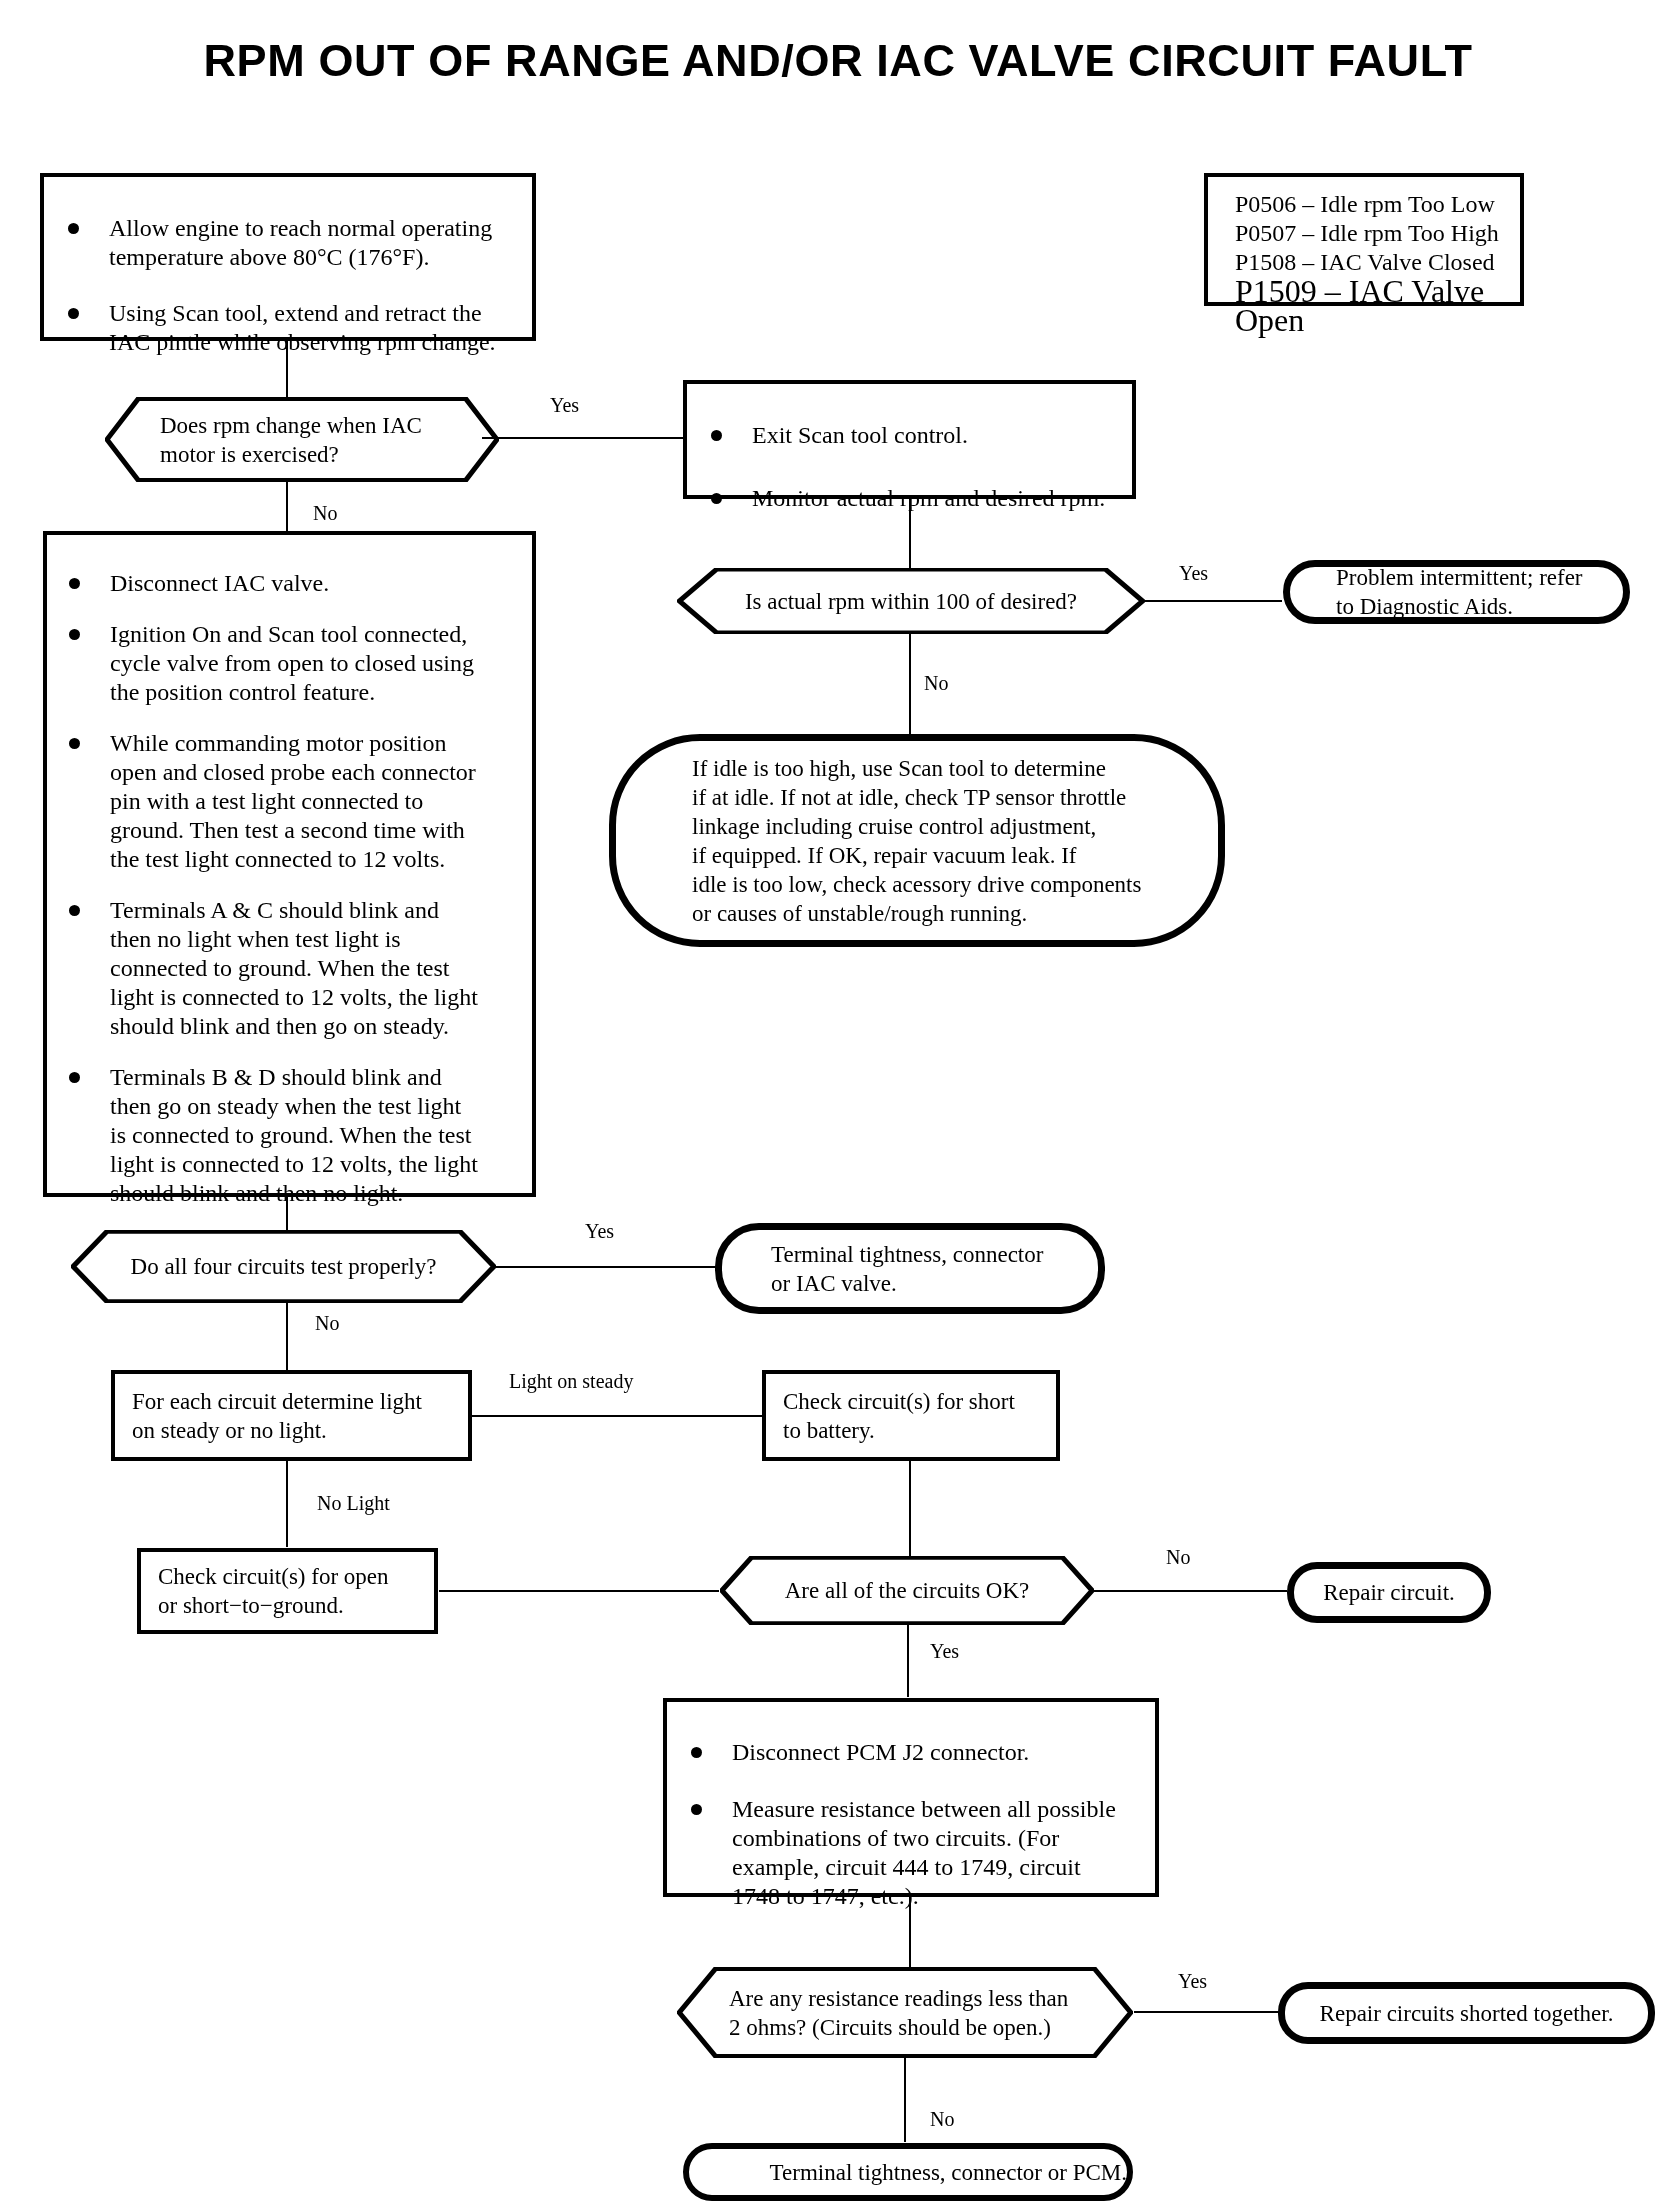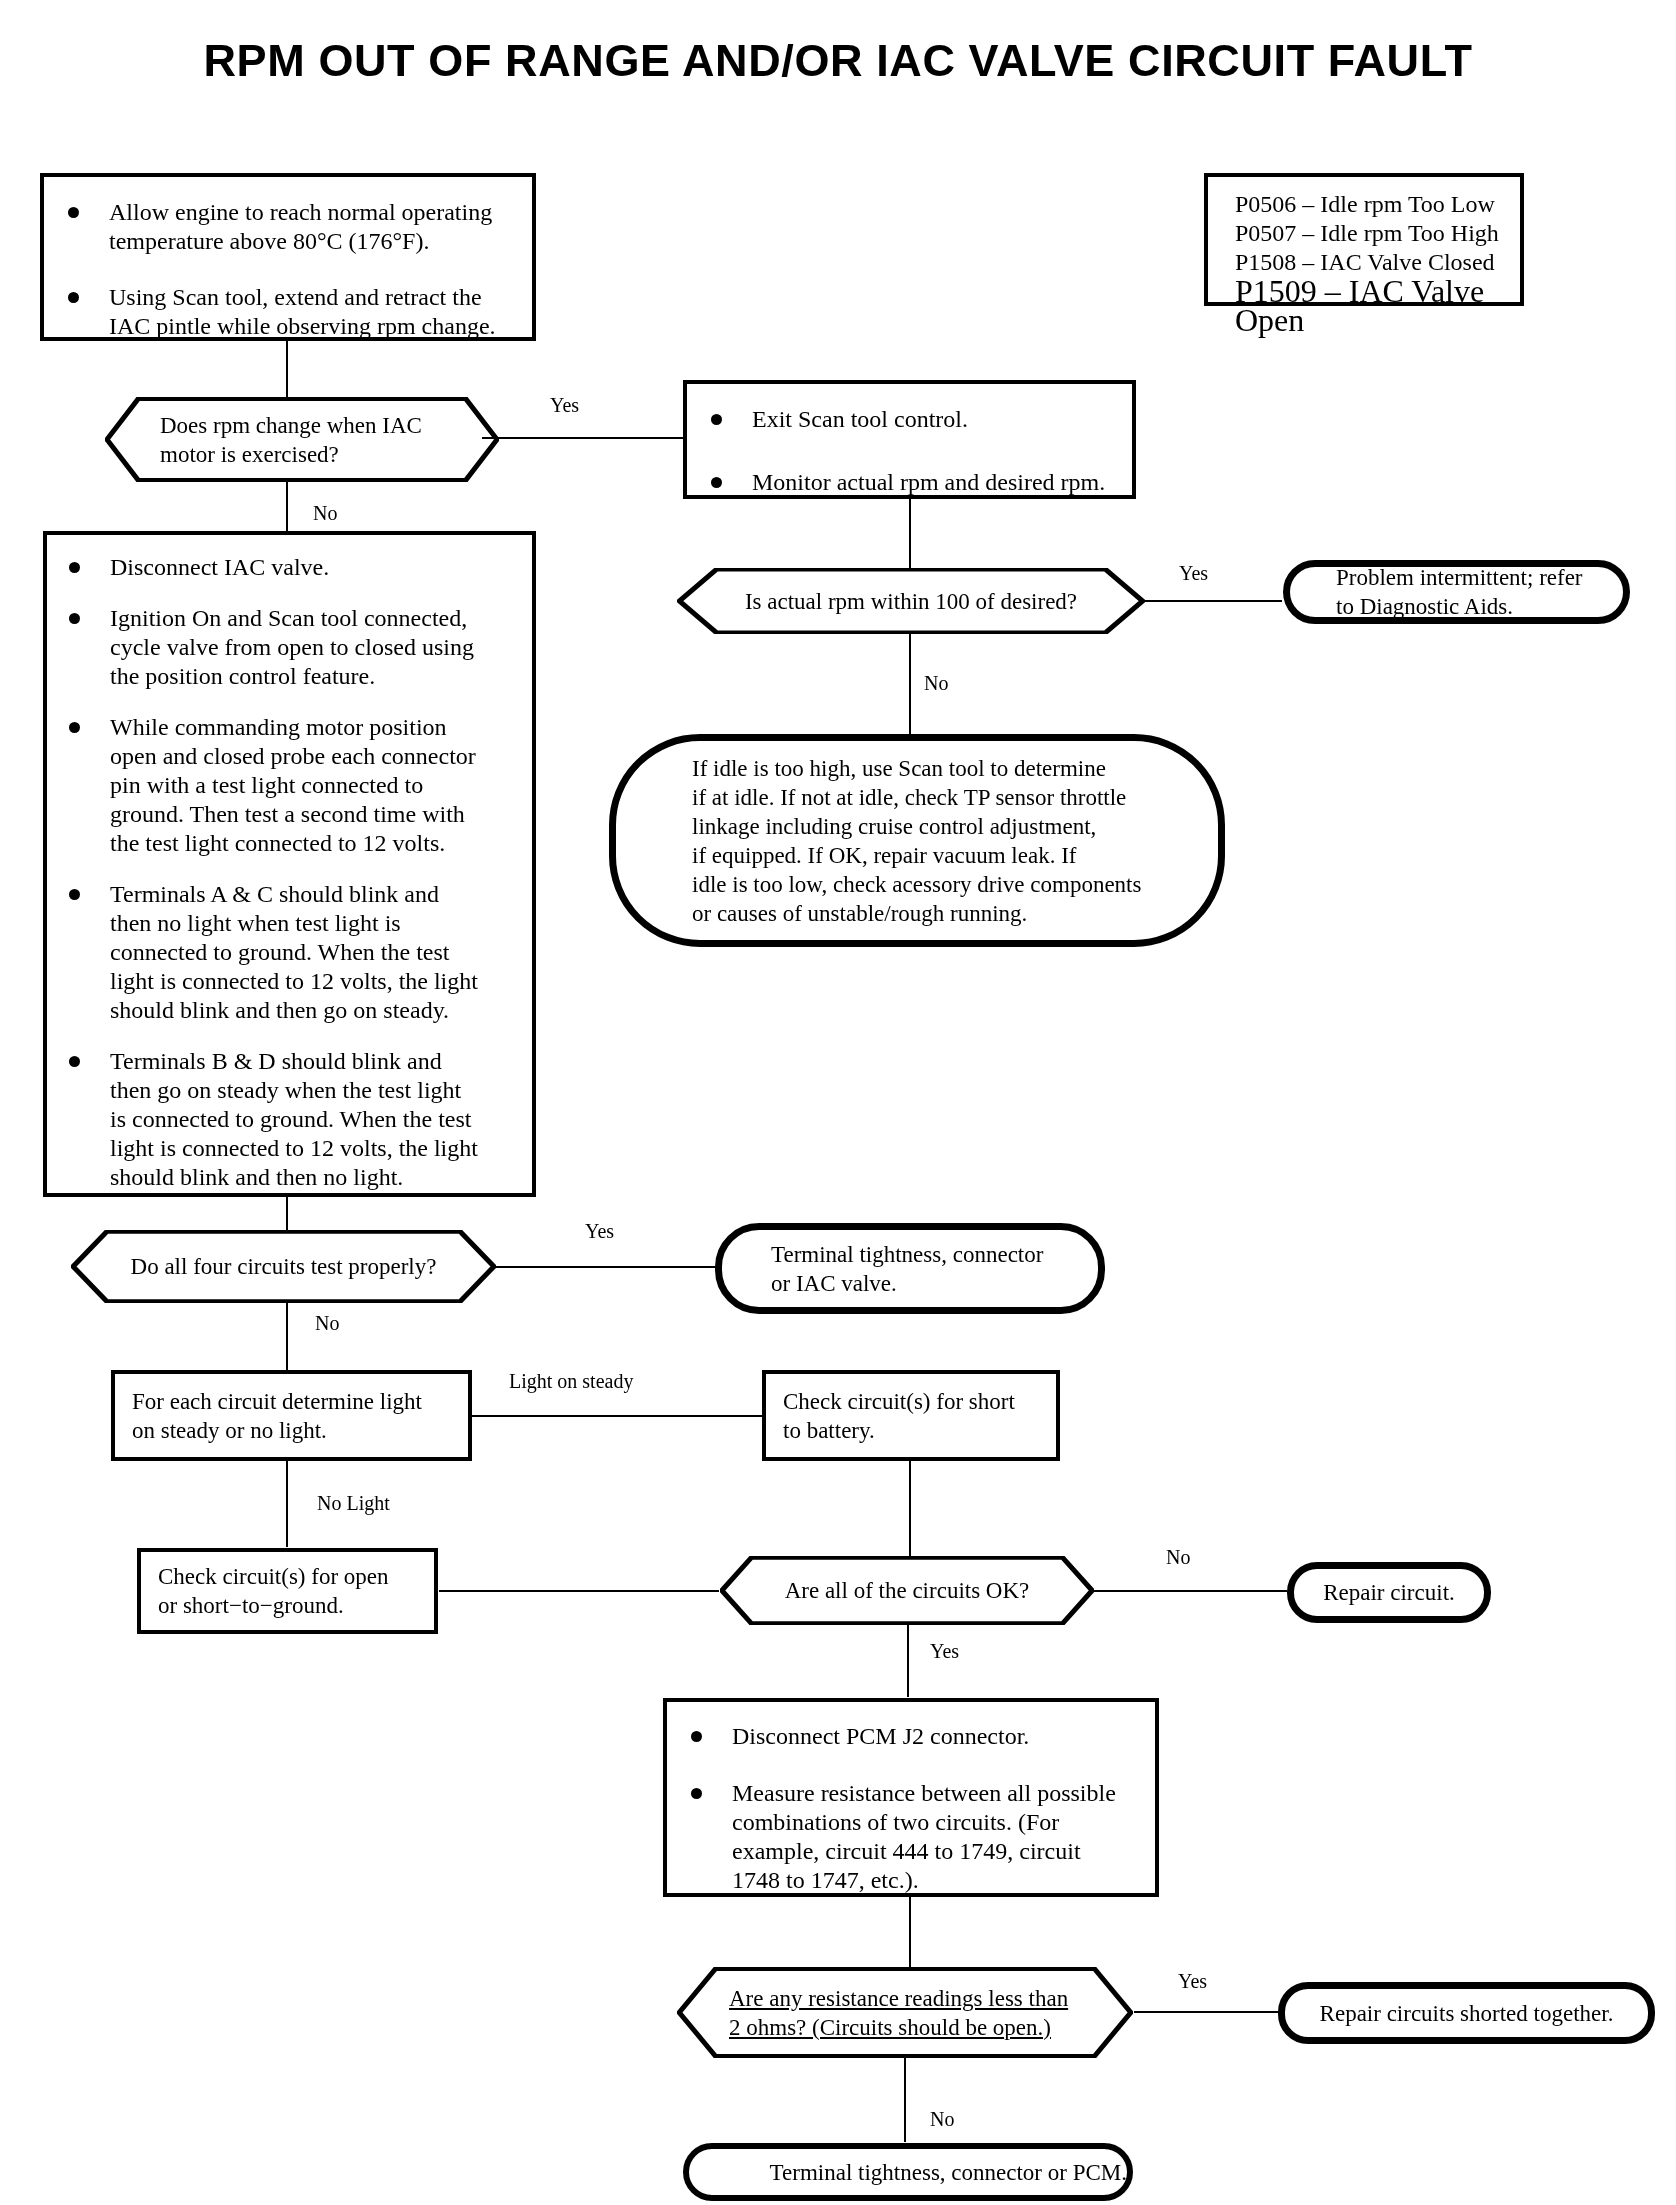--- a/index.html
+++ b/index.html
@@ -10,21 +10,21 @@
   .box{position:absolute;background:#fff;border:4.9px solid #000;box-sizing:border-box;}
   .box.thin{border-width:4.3px;}
   .stadium{position:absolute;background:#fff;border:7.3px solid #000;box-sizing:border-box;
            display:flex;align-items:center;}
   .hex{position:absolute;}
   .hex svg{position:absolute;left:0;top:0;width:100%;height:100%;}
   .hex .txt{position:absolute;left:0;top:0;width:100%;height:100%;display:flex;align-items:center;box-sizing:border-box;}
   .txt{font-size:23px;line-height:29px;white-space:pre-line;}
   .center{justify-content:center;text-align:center;}
   .bullets{padding:0 12px 0 24px;}
-  .bullet-item{display:flex;align-items:flex-start;}
+  .bullet-item{display:flex;align-items:flex-start;margin-top:16px;}
   .dot{flex:0 0 auto;width:11px;height:11px;border-radius:50%;background:#000;margin:9px 30px 0 0;}
   .btext{font-size:24px;line-height:29px;white-space:pre-line;}
   .label{position:absolute;font-size:20px;line-height:27px;}
   .line{position:absolute;background:#000;}
 </style>
 </head>
 <body>
 
 <div id="page">
 
@@ -225,21 +225,21 @@
       </div>
     </div>
   </div>
 
   <div class="line" style="left:909px;top:1896px;width:2.4px;height:71px;"></div>
 
   <div class="hex" style="left:677px;top:1967px;width:456px;height:91px;">
     <svg viewBox="0 0 1000 300" preserveAspectRatio="none">
       <polygon points="85,5 915,5 995,150 915,295 85,295 5,150" fill="#ffffff" stroke="#000000" stroke-width="5" vector-effect="non-scaling-stroke"></polygon>
     </svg>
-    <div class="txt" style="padding-left:52px;text-decoration:underline;">Are any resistance readings less than
+    <div class="txt" style="padding-left:52px;">Are any resistance readings less than
 2 ohms? (Circuits should be open.)</div>
   </div>
 
   <div class="label" style="left:1178px;top:1968px;width:91px;">Yes</div>
   <div class="line" style="left:1134px;top:2011px;width:145px;height:2.4px;"></div>
 
   <div class="stadium" style="left:1278px;top:1982px;width:377px;height:62px;border-radius:30px;">
     <div class="txt" style="width:100%;text-align:center;">Repair circuits shorted together.</div>
   </div>
 

